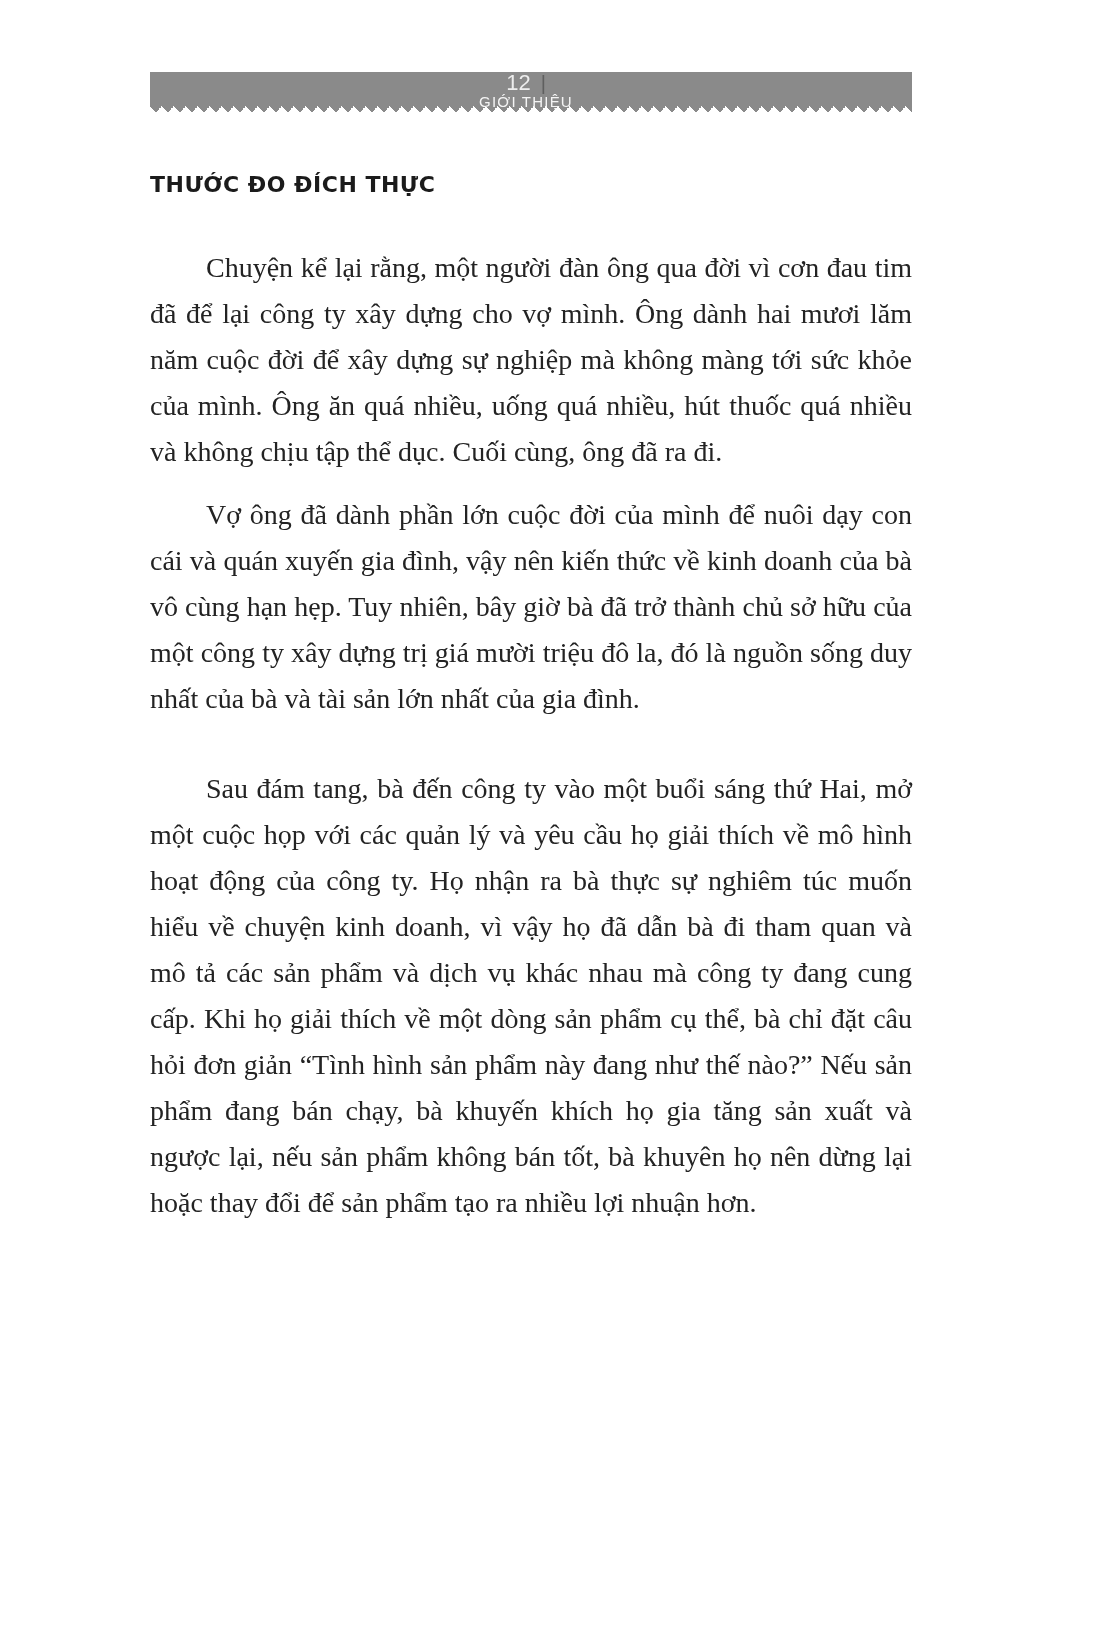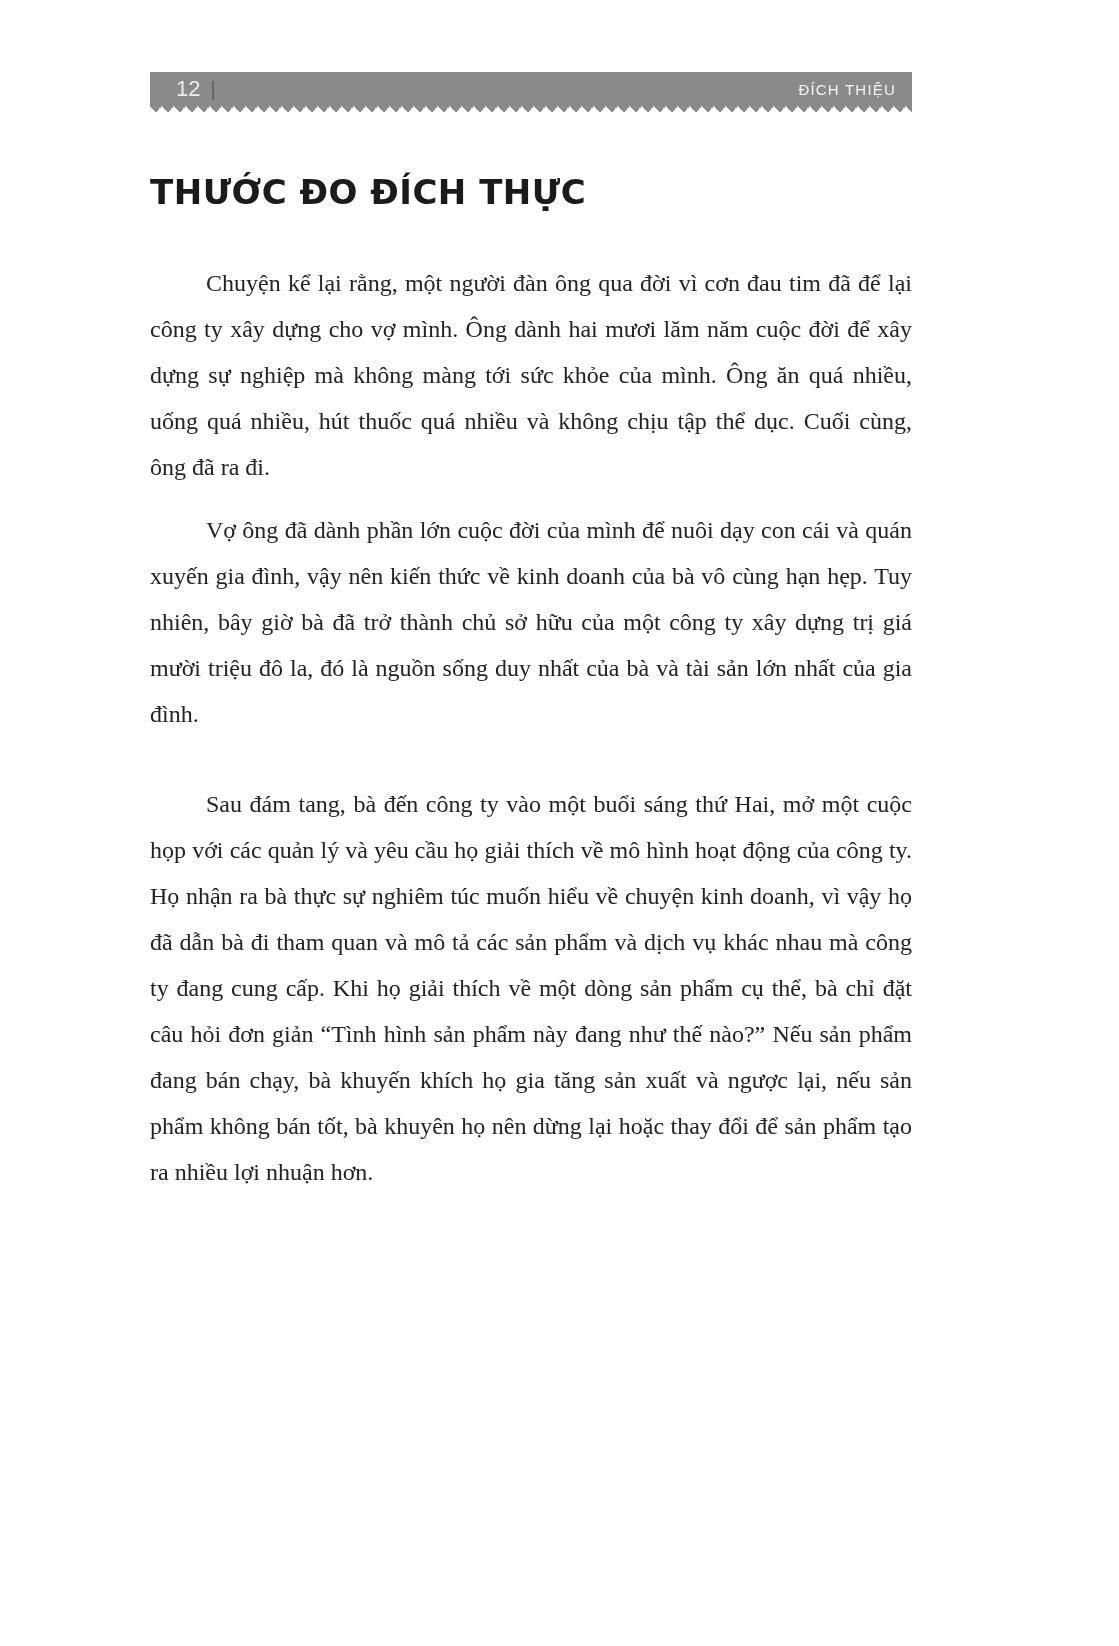--- a/index.html
+++ b/index.html
@@ -32,21 +32,22 @@
     padding: 72px 207px 0 150px;
   }
 
   
   .header-bar {
     background: var(--header-bar);
     height: 34px;
     display: flex;
     align-items: center;
     justify-content: space-between;
-    padding: 0 16px 0 26px;
+    padding: 0 16px 0 6px;
+    flex-direction: column;
   }
 
   .zigzag {
     height: 6px;
     background: conic-gradient(from 315deg at 50% 100%, var(--header-bar) 0 90deg, transparent 90deg) 0 0 / 12px 6px repeat-x;
   }
 
   .page-num-group {
     display: flex;
     align-items: center;
@@ -72,27 +73,27 @@
     letter-spacing: 1.2px;
     color: var(--header-text);
     line-height: 1;
   }
 
   
   .section-heading {
     margin: 60px 0 48px 0;
     font-family: "DejaVu Sans", "Liberation Sans", sans-serif;
     font-weight: bold;
-    font-size: 34px;
+    font-size: 22px;
     letter-spacing: 0.5px;
     color: #1b1b1b;
   }
 
   .para {
-    font-size: 24px;
+    font-size: 28px;
     line-height: 46px;
     text-align: justify;
     text-indent: 56px;
     margin-bottom: 17px;
     color: var(--body-text);
   }
 
   .para:last-child { margin-bottom: 0; margin-top: 44px; }
 </style>
 </head>
@@ -100,21 +101,21 @@
 
 <div class="page">
   <div class="inner">
 
     <header>
       <div class="header-bar">
         <span class="page-num-group">
           <span class="page-num">12</span>
           <span class="num-divider">|</span>
         </span>
-        <span class="running-title">ĐÍCH THIỆU</span>
+        <span class="running-title">GIỚI THIỆU</span>
       </div>
       <div class="zigzag"></div>
     </header>
 
     <main>
       <h1 class="section-heading">THƯỚC ĐO ĐÍCH THỰC</h1>
       <p class="para">Chuyện kể lại rằng, một người đàn ông qua đời vì cơn đau tim đã để lại công ty xây dựng cho vợ mình. Ông dành hai mươi lăm năm cuộc đời để xây dựng sự nghiệp mà không màng tới sức khỏe của mình. Ông ăn quá nhiều, uống quá nhiều, hút thuốc quá nhiều và không chịu tập thể dục. Cuối cùng, ông đã ra đi.</p>
       <p class="para">Vợ ông đã dành phần lớn cuộc đời của mình để nuôi dạy con cái và quán xuyến gia đình, vậy nên kiến thức về kinh doanh của bà vô cùng hạn hẹp. Tuy nhiên, bây giờ bà đã trở thành chủ sở hữu của một công ty xây dựng trị giá mười triệu đô la, đó là nguồn sống duy nhất của bà và tài sản lớn nhất của gia đình.</p>
       <p class="para">Sau đám tang, bà đến công ty vào một buổi sáng thứ Hai, mở một cuộc họp với các quản lý và yêu cầu họ giải thích về mô hình hoạt động của công ty. Họ nhận ra bà thực sự nghiêm túc muốn hiểu về chuyện kinh doanh, vì vậy họ đã dẫn bà đi tham quan và mô tả các sản phẩm và dịch vụ khác nhau mà công ty đang cung cấp. Khi họ giải thích về một dòng sản phẩm cụ thể, bà chỉ đặt câu hỏi đơn giản “Tình hình sản phẩm này đang như thế nào?” Nếu sản phẩm đang bán chạy, bà khuyến khích họ gia tăng sản xuất và ngược lại, nếu sản phẩm không bán tốt, bà khuyên họ nên dừng lại hoặc thay đổi để sản phẩm tạo ra nhiều lợi nhuận hơn.</p>
     </main>

